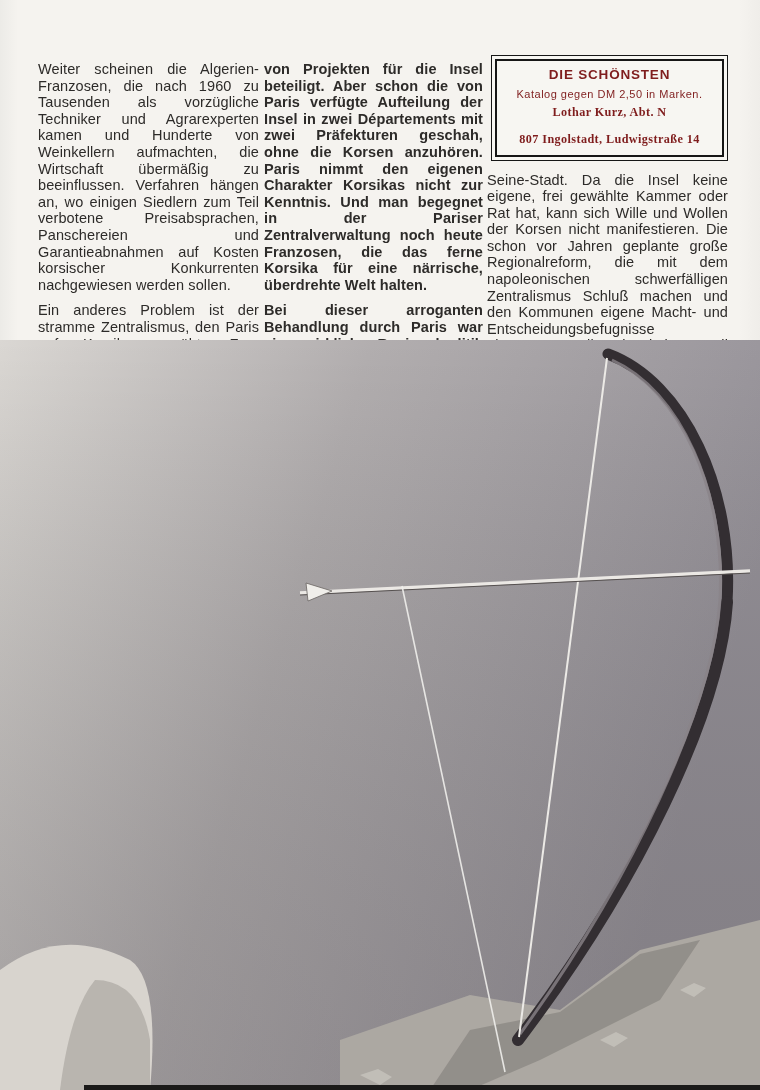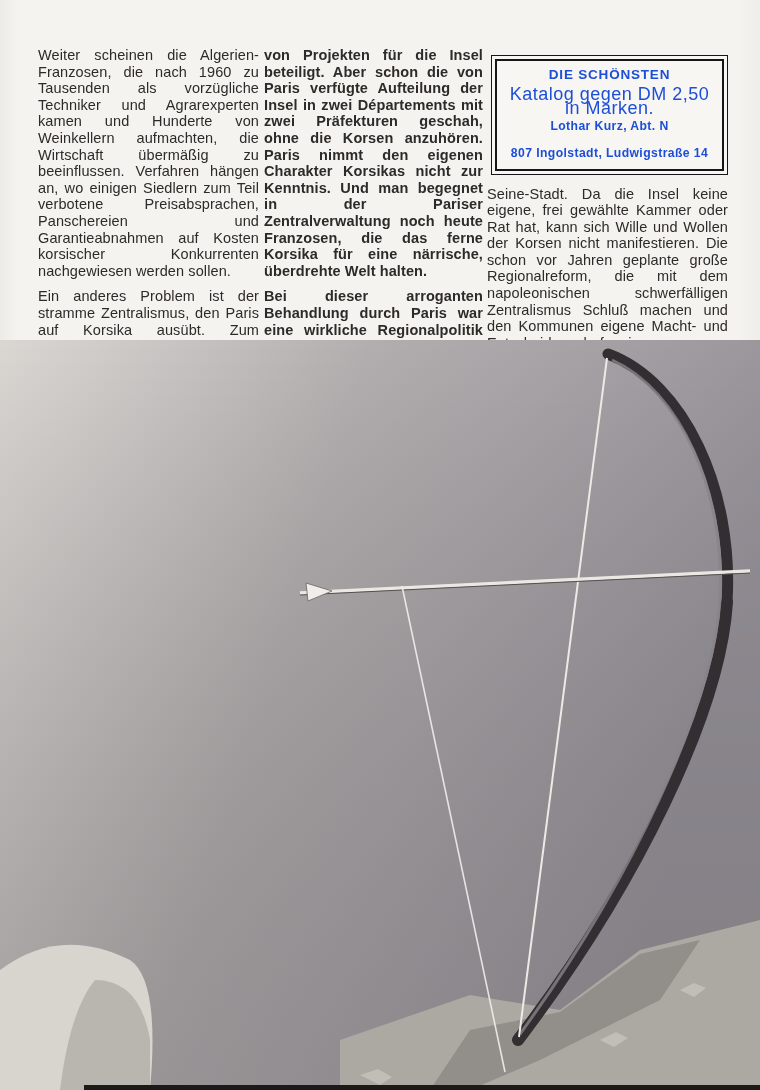--- a/index.html
+++ b/index.html
@@ -4,33 +4,33 @@
 <style>
   html,body{margin:0;padding:0;}
   body{
     width:760px;height:1090px;position:relative;overflow:hidden;
     background:#f4f2ee;
     font-family:"Liberation Sans", sans-serif;
   }
   .page{position:absolute;inset:0;
     background:linear-gradient(90deg,#ecebe7 0px,#f5f3ef 18px,#f5f3ef 740px,#efede9 760px);}
   
-  .col{position:absolute;top:47px;font-size:14.5px;line-height:16.6px;
+  .col{position:absolute;top:61px;font-size:14.5px;line-height:16.6px;
     color:#2d2b29;text-align:justify;letter-spacing:0.1px;
     -webkit-hyphens:auto;hyphens:auto;}
   .col p{margin:0 0 9px 0;}
   #col1{left:38px;width:221px;}
   #col2{left:264px;width:219px;font-weight:bold;}
   #col3{left:487px;width:241px;top:55px;}
   
   .ad-outer{border:1.5px solid #161616;padding:3px;margin:0 0 11px 4px;background:#f7f6f2;}
-  .ad-inner{border:2.5px solid #161616;padding:6px 4px 8px;text-align:center;color:#1d4ed8;}
+  .ad-inner{border:2.5px solid #161616;padding:6px 4px 8px;text-align:center;color:#7f1d1d;}
   .ad-title{font-weight:bold;font-size:13.5px;line-height:16.5px;letter-spacing:0.8px;}
-  .ad-sub{font-size:18px;line-height:14px;margin-top:3px;letter-spacing:0.5px;}
-  .ad-contact{font-weight:bold;font-size:12.2px;line-height:15px;margin-top:4px;letter-spacing:0.4px;}
+  .ad-sub{font-size:11px;line-height:14px;margin-top:3px;letter-spacing:0.5px;}
+  .ad-contact{font-weight:bold;font-size:12.2px;line-height:15px;margin-top:4px;letter-spacing:0.4px;font-family:Liberation Serif, serif;}
   
   .photo{position:absolute;left:0;top:340px;width:760px;height:750px;background:#aeaaab;}
   .photo svg{display:block;}
   
   .scan-edge{position:absolute;left:84px;right:0;bottom:0;height:5px;background:#1b1a19;}
 </style>
 </head>
 <body>
 
 <div class="page">

